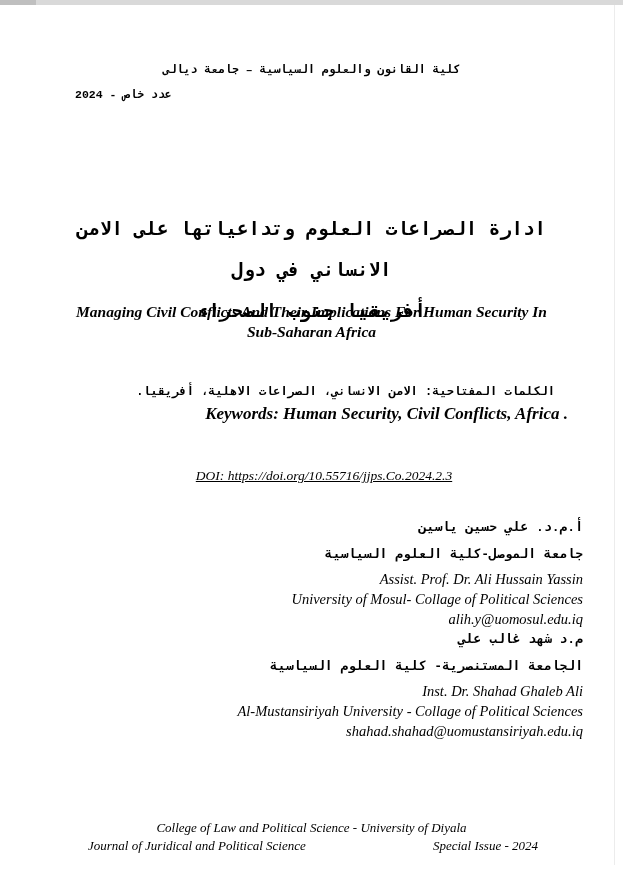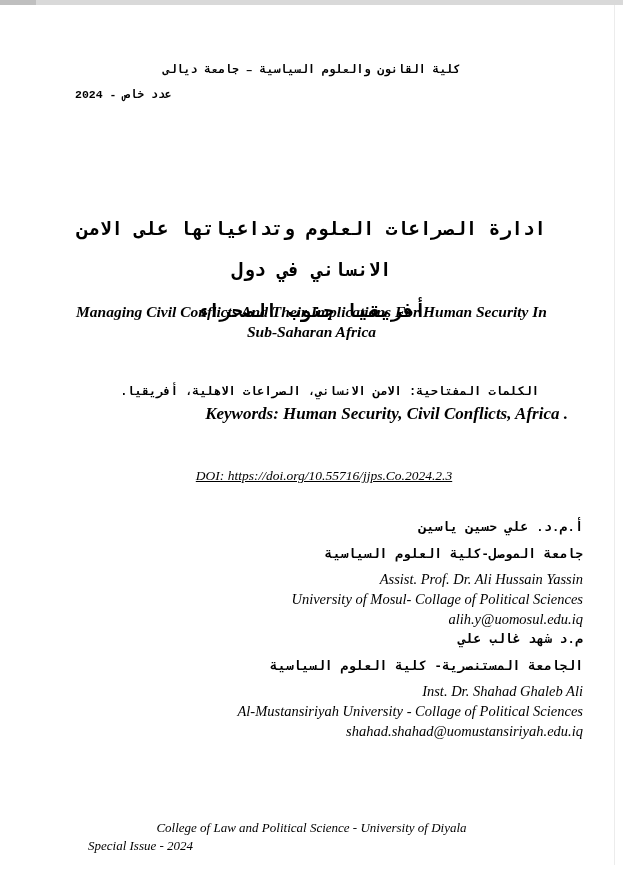--- a/index.html
+++ b/index.html
@@ -41,21 +41,21 @@
     position:absolute;top:210px;left:40px;width:543px;
     text-align:center;font-size:19px;line-height:41px;
     letter-spacing:.5px;
   }
   .title-en{
     position:absolute;top:302px;left:40px;width:543px;
     text-align:center;
     font-style:italic;font-weight:bold;font-size:15.5px;line-height:20px;
   }
   .keywords-ar{
-    position:absolute;top:384px;left:62px;width:477px;
+    position:absolute;top:384px;left:78px;width:477px;
     text-align:right;font-size:12px;line-height:16px;
   }
   .keywords-en{
     position:absolute;top:405px;left:68px;width:500px;
     text-align:right;font-style:italic;font-weight:bold;font-size:17px;line-height:17px;
   }
   .doi-row{
     position:absolute;top:466px;left:0;width:623px;text-align:center;
   }
   .doi-row a{
@@ -124,16 +124,17 @@
     <div class="author-name-ar ar">م.د شهد غالب علي</div>
     <div class="author-affil-ar ar">الجامعة المستنصرية- كلية العلوم السياسية</div>
     <div class="author-en">Inst. Dr. Shahad Ghaleb Ali</div>
     <div class="author-en">Al-Mustansiriyah University - Collage of Political Sciences</div>
     <div class="author-en">shahad.shahad@uomustansiriyah.edu.iq</div>
   </div>
 
   <div class="footer-line1">College of Law and Political Science - University of Diyala</div>
 
   <div class="footer-line2">
+    <span>Journal of Juridical and Political Science</span>
     <span>Special Issue - 2024</span>
   </div>
 
 </div>
 
 </body></html>

